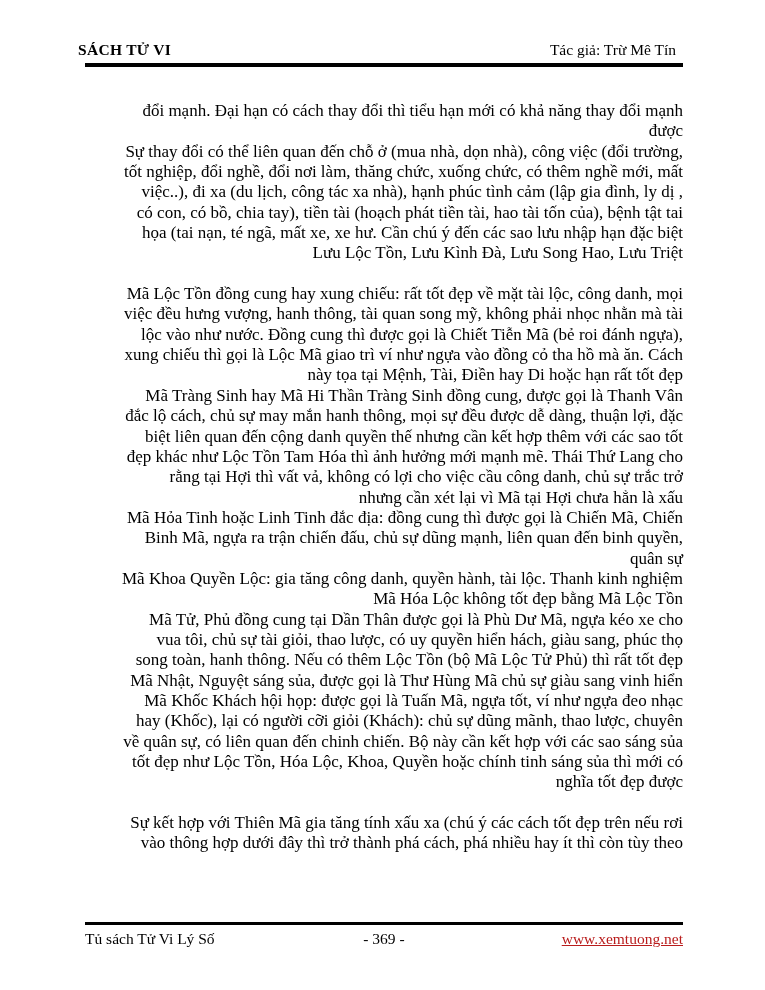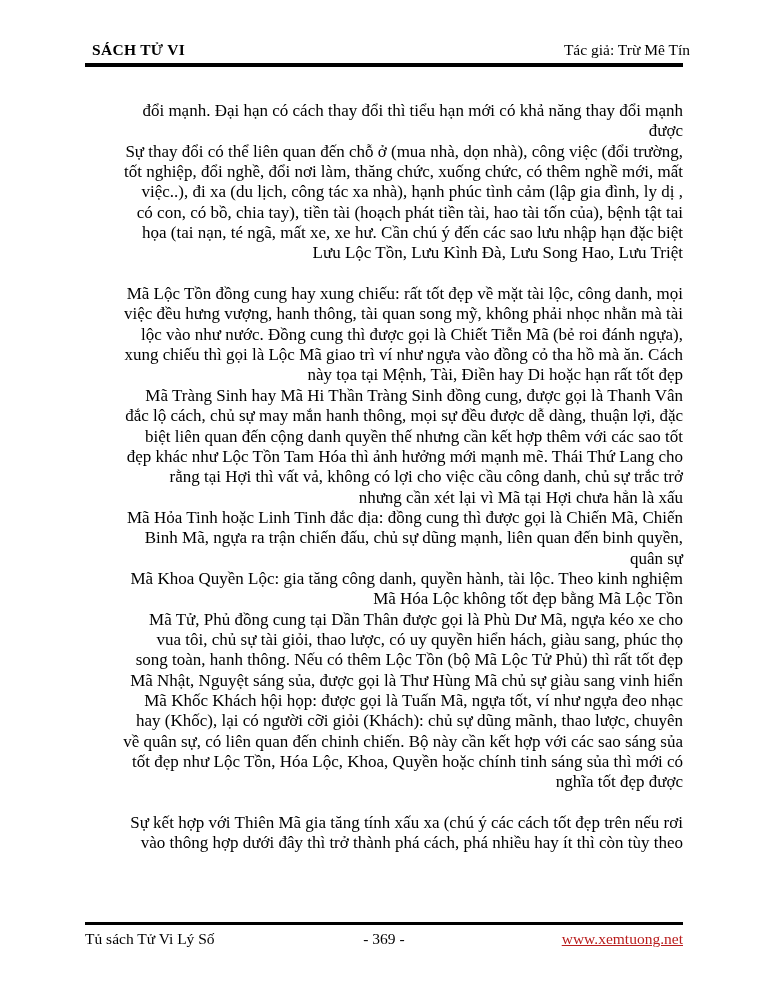--- a/index.html
+++ b/index.html
@@ -12,21 +12,21 @@
     width: 765px;
     height: 990px;
     background: #ffffff;
     font-family: "Liberation Serif", "DejaVu Serif", serif;
     color: #000000;
     overflow: hidden;
   }
   .header {
     position: absolute;
     top: 41px;
-    left: 92px;
+    left: 78px;
     width: 598px;
     display: flex;
     justify-content: space-between;
     align-items: flex-start;
     font-size: 15.5px;
     line-height: 18px;
   }
   .header-left {
     font-weight: bold;
     letter-spacing: 0.3px;
@@ -118,21 +118,21 @@
       <div class="line">này tọa tại Mệnh, Tài, Điền hay Di hoặc hạn rất tốt đẹp</div>
       <div class="line">Mã Tràng Sinh hay Mã Hi Thần Tràng Sinh đồng cung, được gọi là Thanh Vân</div>
       <div class="line">đắc lộ cách, chủ sự may mắn hanh thông, mọi sự đều được dễ dàng, thuận lợi, đặc</div>
       <div class="line">biệt liên quan đến cộng danh quyền thế nhưng cần kết hợp thêm với các sao tốt</div>
       <div class="line">đẹp khác như Lộc Tồn Tam Hóa thì ảnh hưởng mới mạnh mẽ. Thái Thứ Lang cho</div>
       <div class="line">rằng tại Hợi thì vất vả, không có lợi cho việc cầu công danh, chủ sự trắc trở</div>
       <div class="line">nhưng cần xét lại vì Mã tại Hợi chưa hẳn là xấu</div>
       <div class="line">Mã Hỏa Tinh hoặc Linh Tinh đắc địa: đồng cung thì được gọi là Chiến Mã, Chiến</div>
       <div class="line">Binh Mã, ngựa ra trận chiến đấu, chủ sự dũng mạnh, liên quan đến binh quyền,</div>
       <div class="line">quân sự</div>
-      <div class="line">Mã Khoa Quyền Lộc: gia tăng công danh, quyền hành, tài lộc. Theo kinh nghiệm</div>
+      <div class="line">Mã Khoa Quyền Lộc: gia tăng công danh, quyền hành, tài lộc. Thanh kinh nghiệm</div>
       <div class="line">Mã Hóa Lộc không tốt đẹp bằng Mã Lộc Tồn</div>
       <div class="line">Mã Tử, Phủ đồng cung tại Dần Thân được gọi là Phù Dư Mã, ngựa kéo xe cho</div>
       <div class="line">vua tôi, chủ sự tài giỏi, thao lược, có uy quyền hiển hách, giàu sang, phúc thọ</div>
       <div class="line">song toàn, hanh thông. Nếu có thêm Lộc Tồn (bộ Mã Lộc Tử Phủ) thì rất tốt đẹp</div>
       <div class="line">Mã Nhật, Nguyệt sáng sủa, được gọi là Thư Hùng Mã chủ sự giàu sang vinh hiển</div>
       <div class="line">Mã Khốc Khách hội họp: được gọi là Tuấn Mã, ngựa tốt, ví như ngựa đeo nhạc</div>
       <div class="line">hay (Khốc), lại có người cỡi giỏi (Khách): chủ sự dũng mãnh, thao lược, chuyên</div>
       <div class="line">về quân sự, có liên quan đến chinh chiến. Bộ này cần kết hợp với các sao sáng sủa</div>
       <div class="line">tốt đẹp như Lộc Tồn, Hóa Lộc, Khoa, Quyền hoặc chính tinh sáng sủa thì mới có</div>
       <div class="line">nghĩa tốt đẹp được</div>

